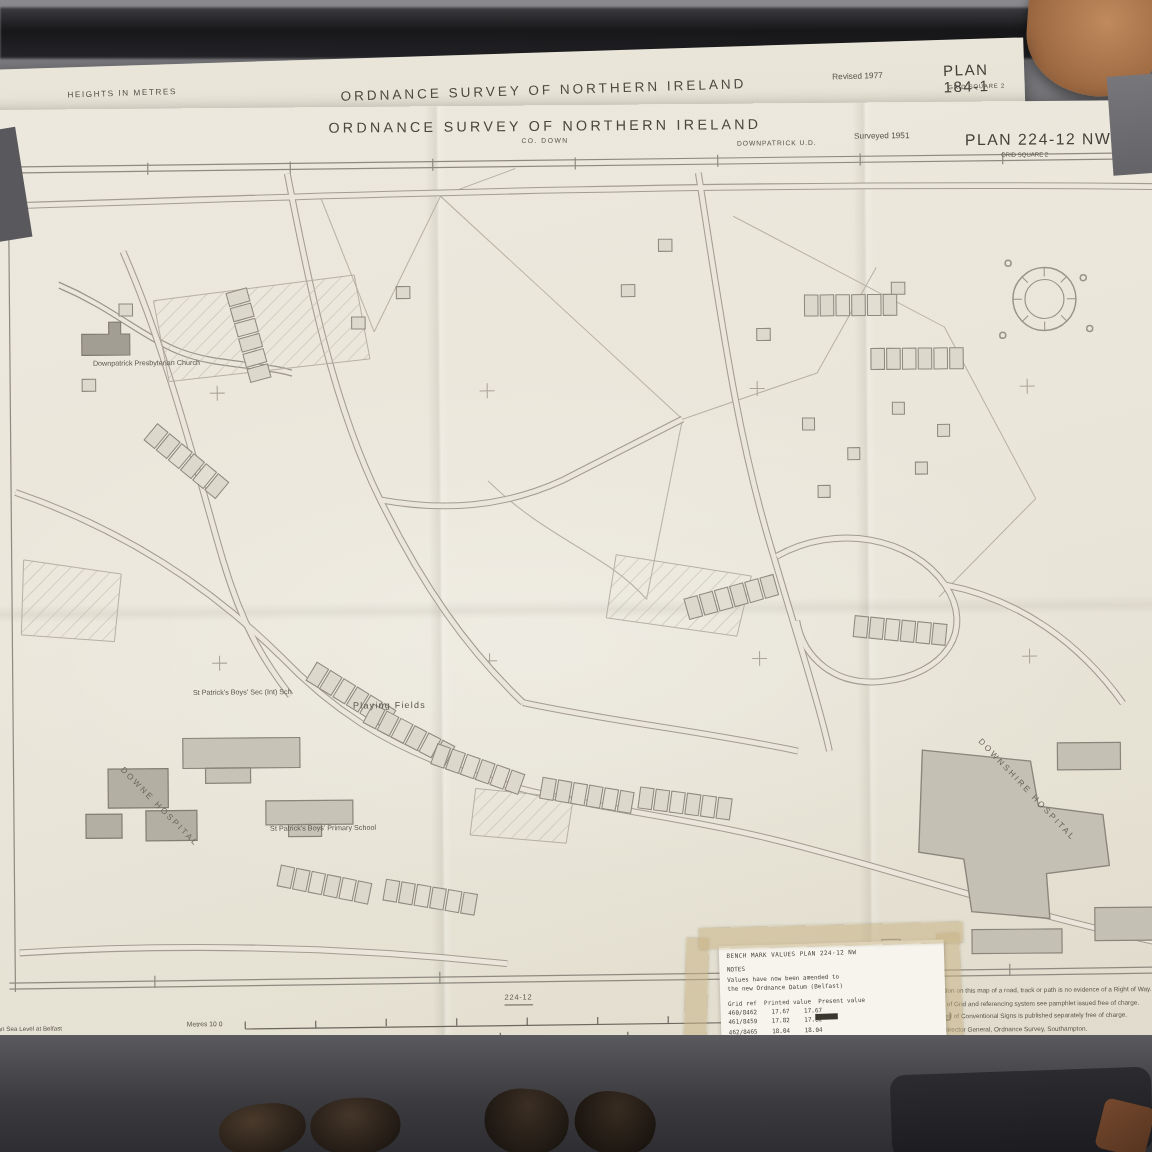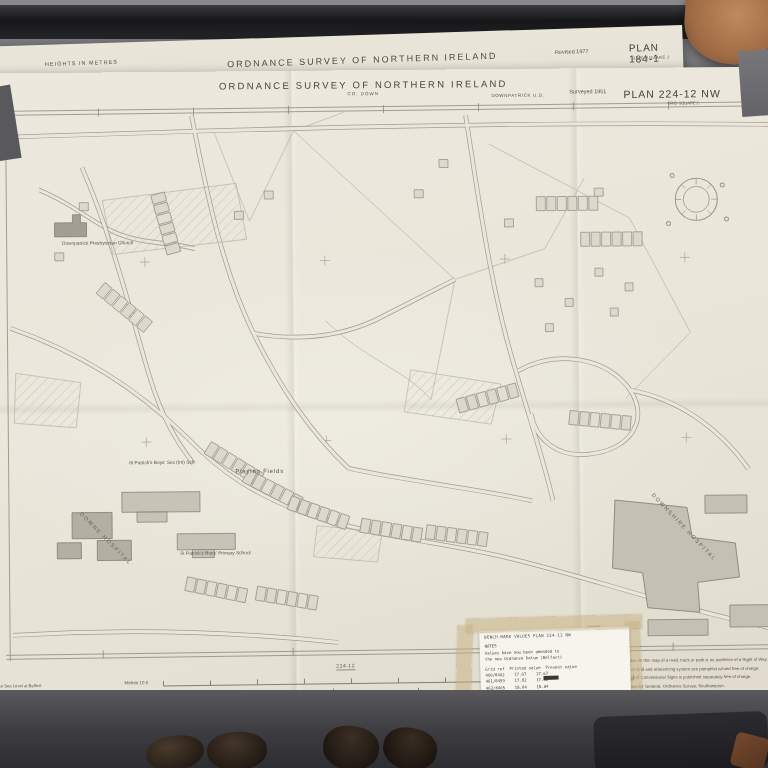--- a/index.html
+++ b/index.html
@@ -54,21 +54,21 @@
   .back .county{left:178px;top:34px;font-size:6px;letter-spacing:1.5px;}
   .back .btitle{left:250px;top:20px;font-size:9px;letter-spacing:2px;color:#4e4a42;}
   .back .brev{left:578px;top:20px;font-size:5.5px;}
   .back .bplan{left:652px;top:16px;font-size:10px;letter-spacing:1px;color:#45413a;}
   .back .bplansub{left:655px;top:29px;font-size:4px;letter-spacing:.5px;}
 
   .front .ftitle{left:0;top:9px;width:760px;text-align:center;font-size:9.5px;letter-spacing:2.2px;color:#4b473f;}
   .front .fsub{left:0;top:21px;width:760px;text-align:center;font-size:4.5px;letter-spacing:1px;}
   .front .fdistrict{left:508px;top:24px;font-size:4.5px;letter-spacing:.6px;}
   .front .fsurvey{left:586px;top:20px;font-size:5.5px;}
-  .front .fplan{left:640px;top:20px;font-size:10.5px;letter-spacing:1px;color:#45413a;}
+  .front .fplan{left:660px;top:20px;font-size:10.5px;letter-spacing:1px;color:#45413a;}
   .front .fplansub{left:684px;top:33px;font-size:4px;}
 
   .mapsvg{position:absolute;left:0;top:0;}
 
   .lab{position:absolute;color:#5b564d;text-align:center;}
   .lab.church{left:76px;top:168px;width:74px;font-size:4.8px;line-height:1.25;}
   .lab.secsch{left:134px;top:388px;width:82px;font-size:4.8px;line-height:1.25;}
   .lab.playing{left:228px;top:397px;width:90px;font-size:6px;letter-spacing:.8px;}
   .lab.primsch{left:188px;top:479px;width:80px;font-size:4.8px;line-height:1.25;}
   .lab.downe{left:96px;top:438px;font-size:5.5px;letter-spacing:1.6px;color:#6b665c;

